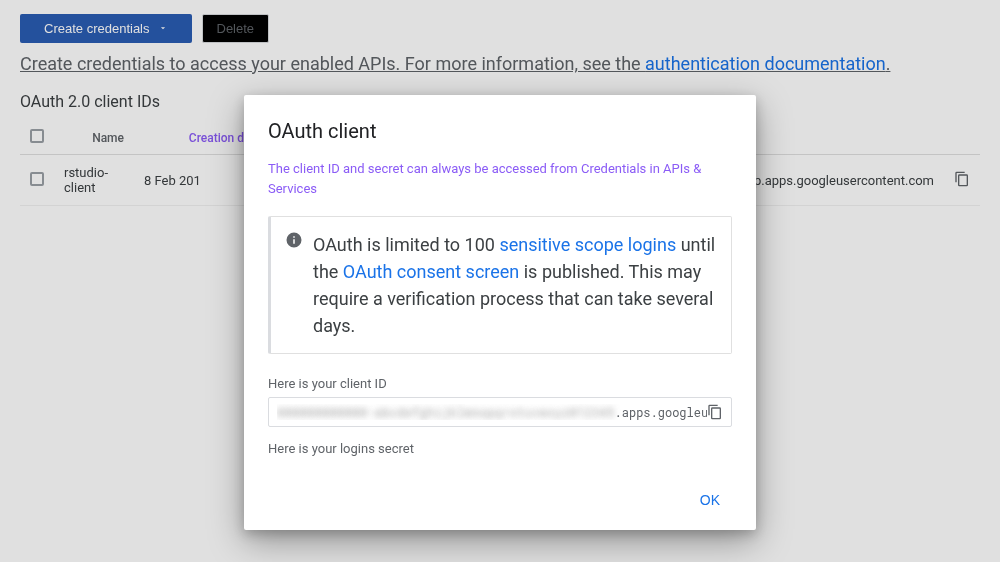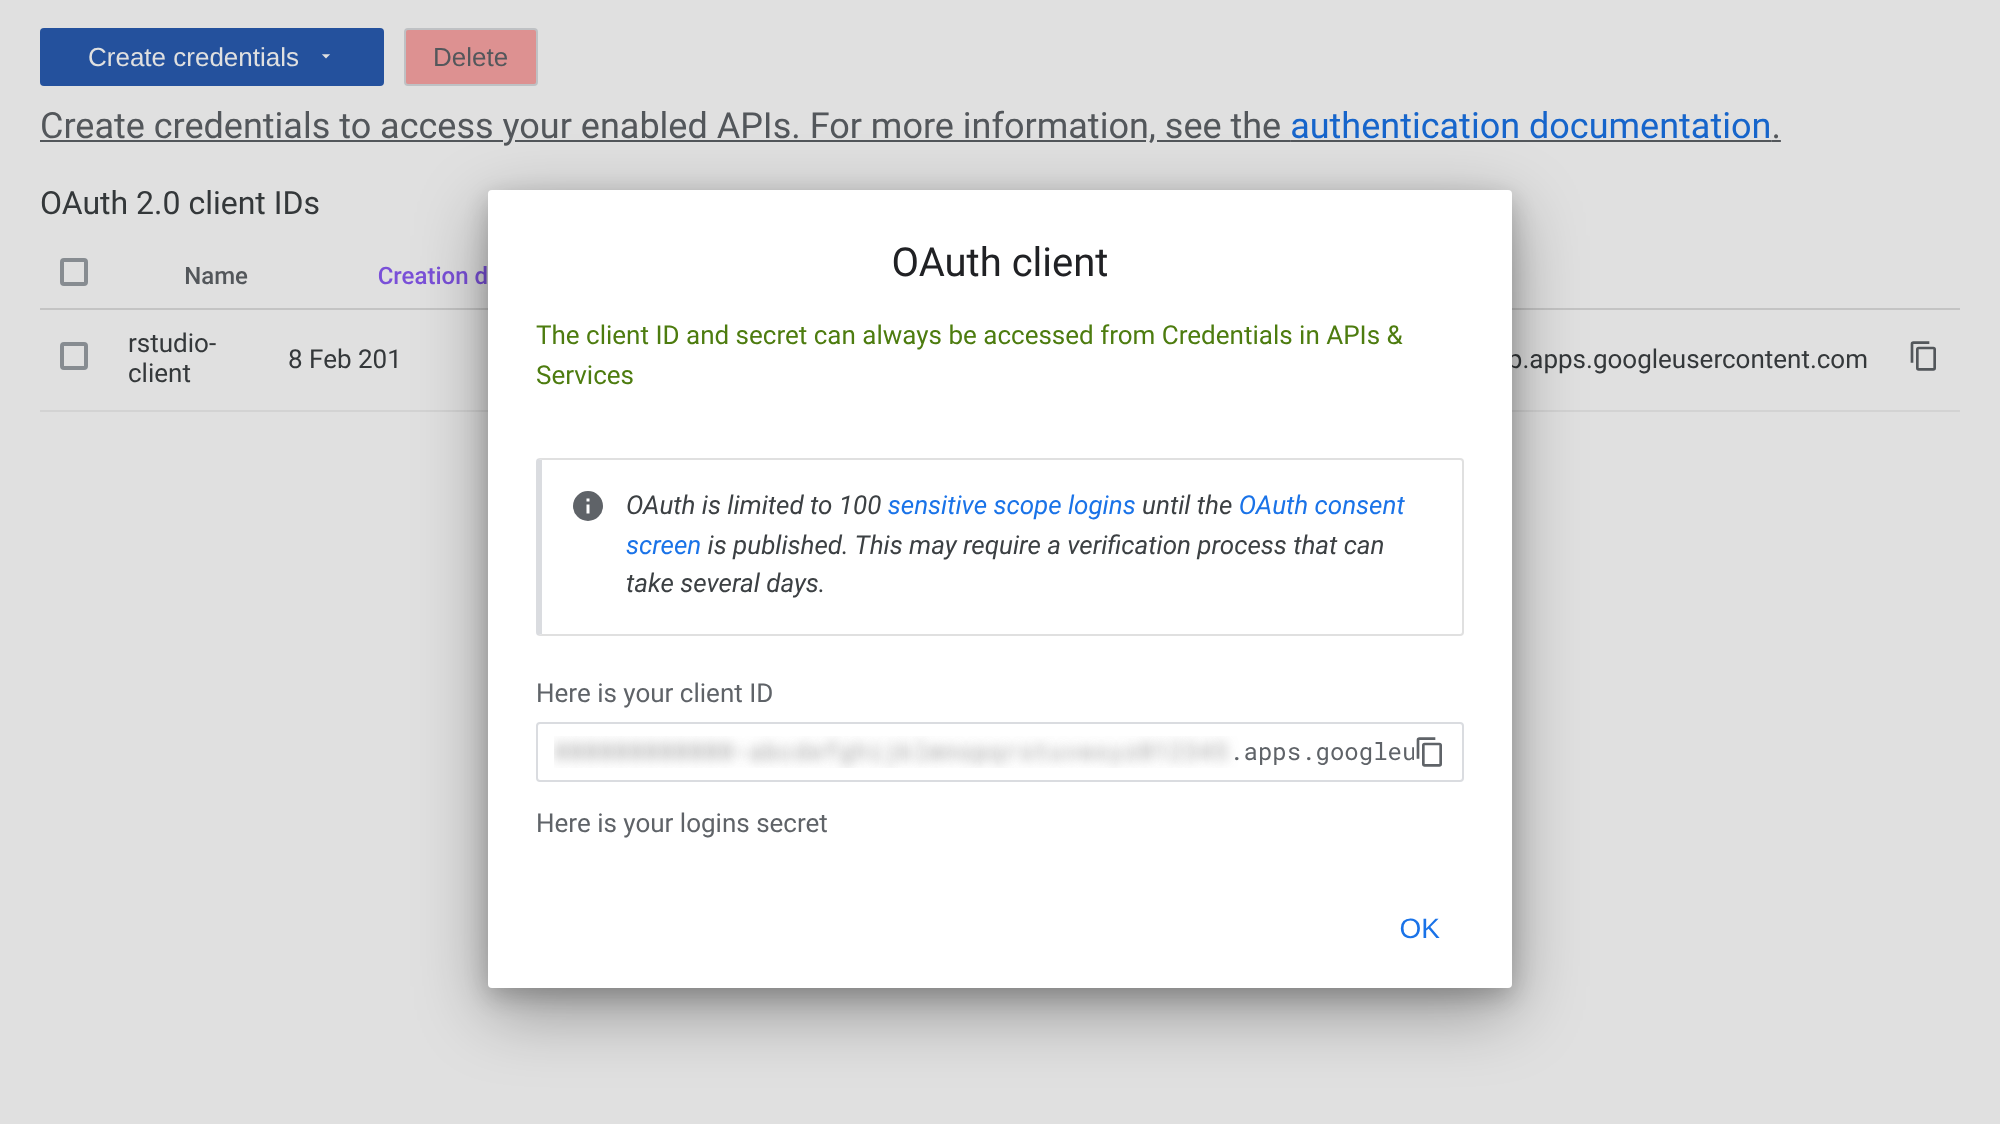--- a/index.html
+++ b/index.html
@@ -16,21 +16,21 @@
     .toolbar {
       padding: 14px 20px 10px 20px;
       display: flex;
       gap: 10px;
       align-items: center;
     }
     .cred-create{background:#2962c9;color:#fff;border:none;border-radius:2px;padding:7px 24px;font-size:13px;display:inline-flex;align-items:center;gap:8px;cursor:pointer;}
     .cred-create{background:#1b5cb5;}
     .cred-create{background:#2a5db3;}
     .btn-outline {
-      background:#fca5a5;
+      background:#000000;
       color:#5f6368;
       border:1px solid #dadce0;
       border-radius:2px;
       padding:6px 14px;
       font-size:13px;
       cursor:pointer;
     }
     .desc {
       padding: 0 20px 18px 20px;
       font-size:18px;
@@ -58,29 +58,29 @@
     .copy-icon svg{width:16px;height:16px;fill:#5f6368;}
     .overlay{
       position:absolute;inset:0;background:rgba(0,0,0,0.12);
     }
     .modal{
       position:absolute;top:95px;left:50%;transform:translateX(-50%);
       width:512px;background:#fff;border-radius:2px;
       box-shadow:0 11px 35px rgba(0,0,0,0.35),0 4px 12px rgba(0,0,0,0.2);
       padding:24px 24px 14px 24px;
     }
-    .modal h2{font-size:20px;font-weight:400;color:#202124;margin-bottom:16px;text-align:center;}
-    .modal-sub{font-size:13px;color:#4d7c0f;line-height:1.5;margin-bottom:31px;}
+    .modal h2{font-size:20px;font-weight:400;color:#202124;margin-bottom:16px;}
+    .modal-sub{font-size:13px;color:#8b5cf6;line-height:1.5;margin-bottom:18px;}
     .notice{
       border:1px solid #e0e0e0;border-left:3px solid #dadce0;border-radius:2px;
       padding:14px 14px 14px 14px;display:flex;gap:10px;margin-bottom:22px;
     }
     .notice-icon{flex:0 0 18px;}
     .notice-icon svg{width:18px;height:18px;fill:#5f6368;}
-    .notice-text{font-size:13px;color:#3c4043;line-height:1.5;font-style:italic;}
+    .notice-text{font-size:18px;color:#3c4043;line-height:1.5;}
     .notice-text a{color:#1a73e8;text-decoration:none;}
     .field-label{font-size:13px;color:#5f6368;margin-bottom:6px;}
     .field-box{
       border:1px solid #dadce0;border-radius:2px;padding:6px 8px;
       display:flex;align-items:center;justify-content:space-between;
       font-family:'Roboto Mono',monospace;font-size:12px;color:#5f6368;
       margin-bottom:14px;height:30px;
     }
     .field-box .val{white-space:nowrap;overflow:hidden;}
     .blur{color:transparent;text-shadow:0 0 6px rgba(90,90,90,0.6);letter-spacing:0.3px;}

